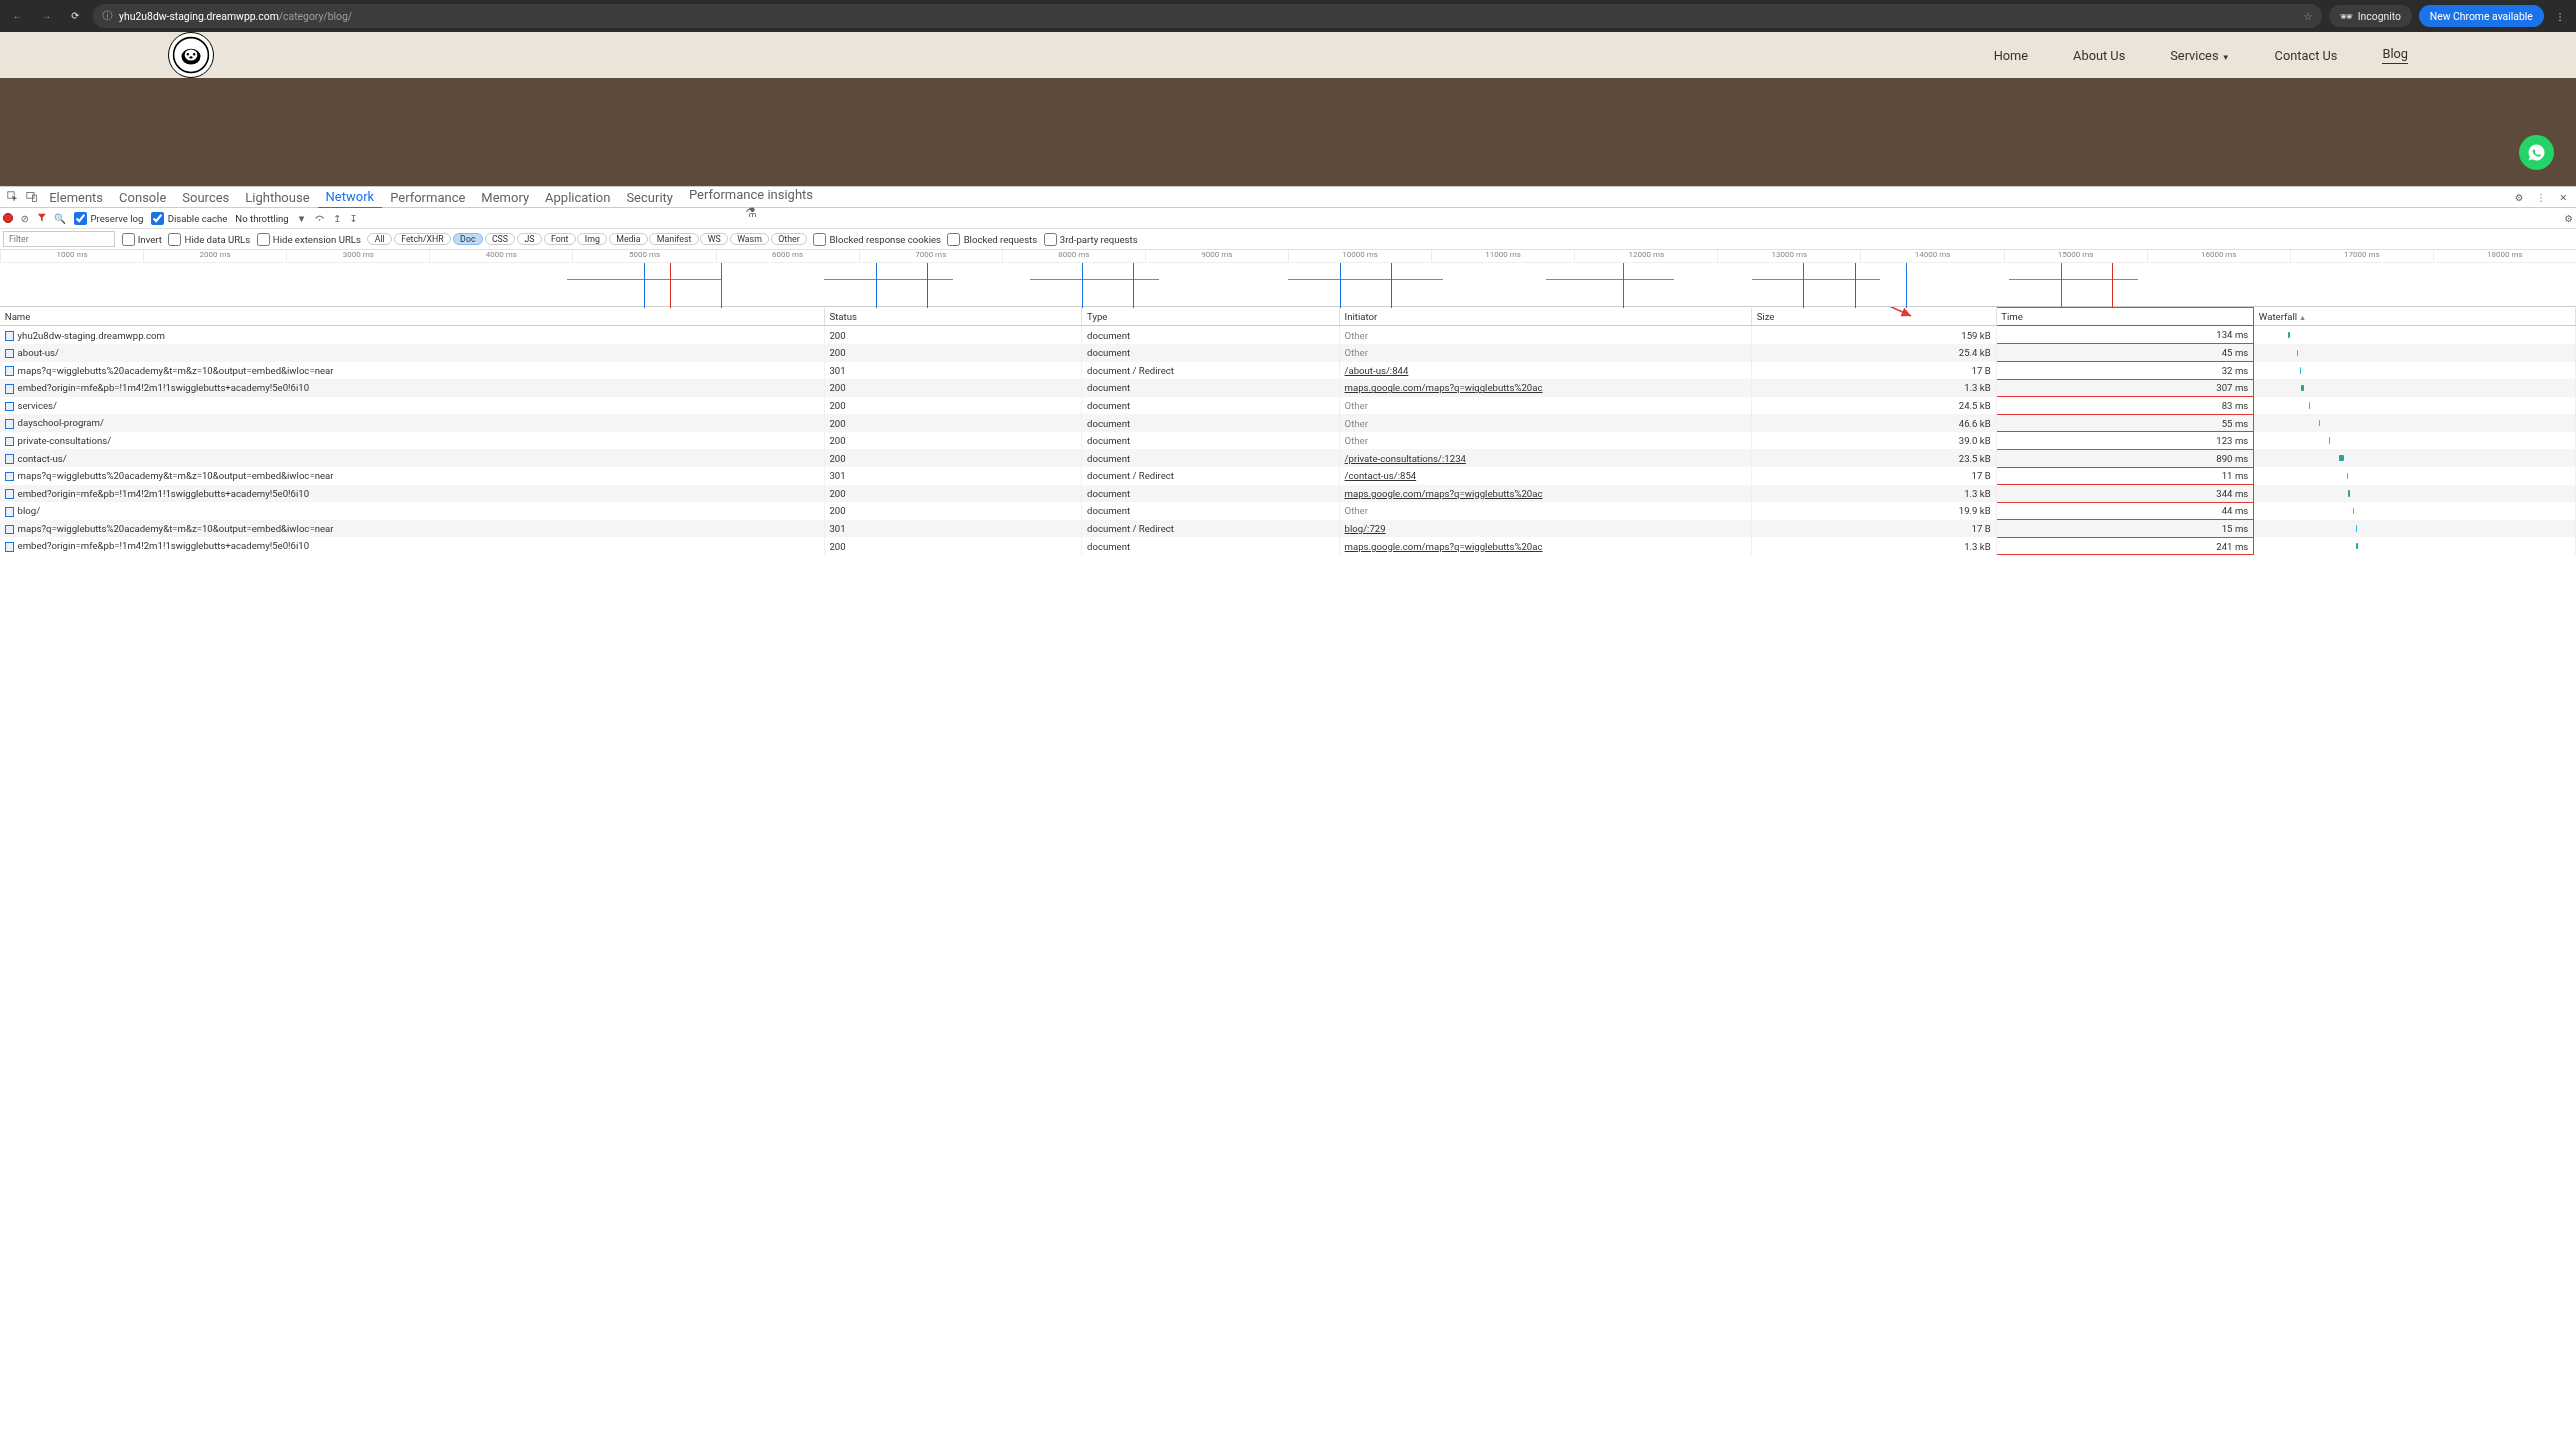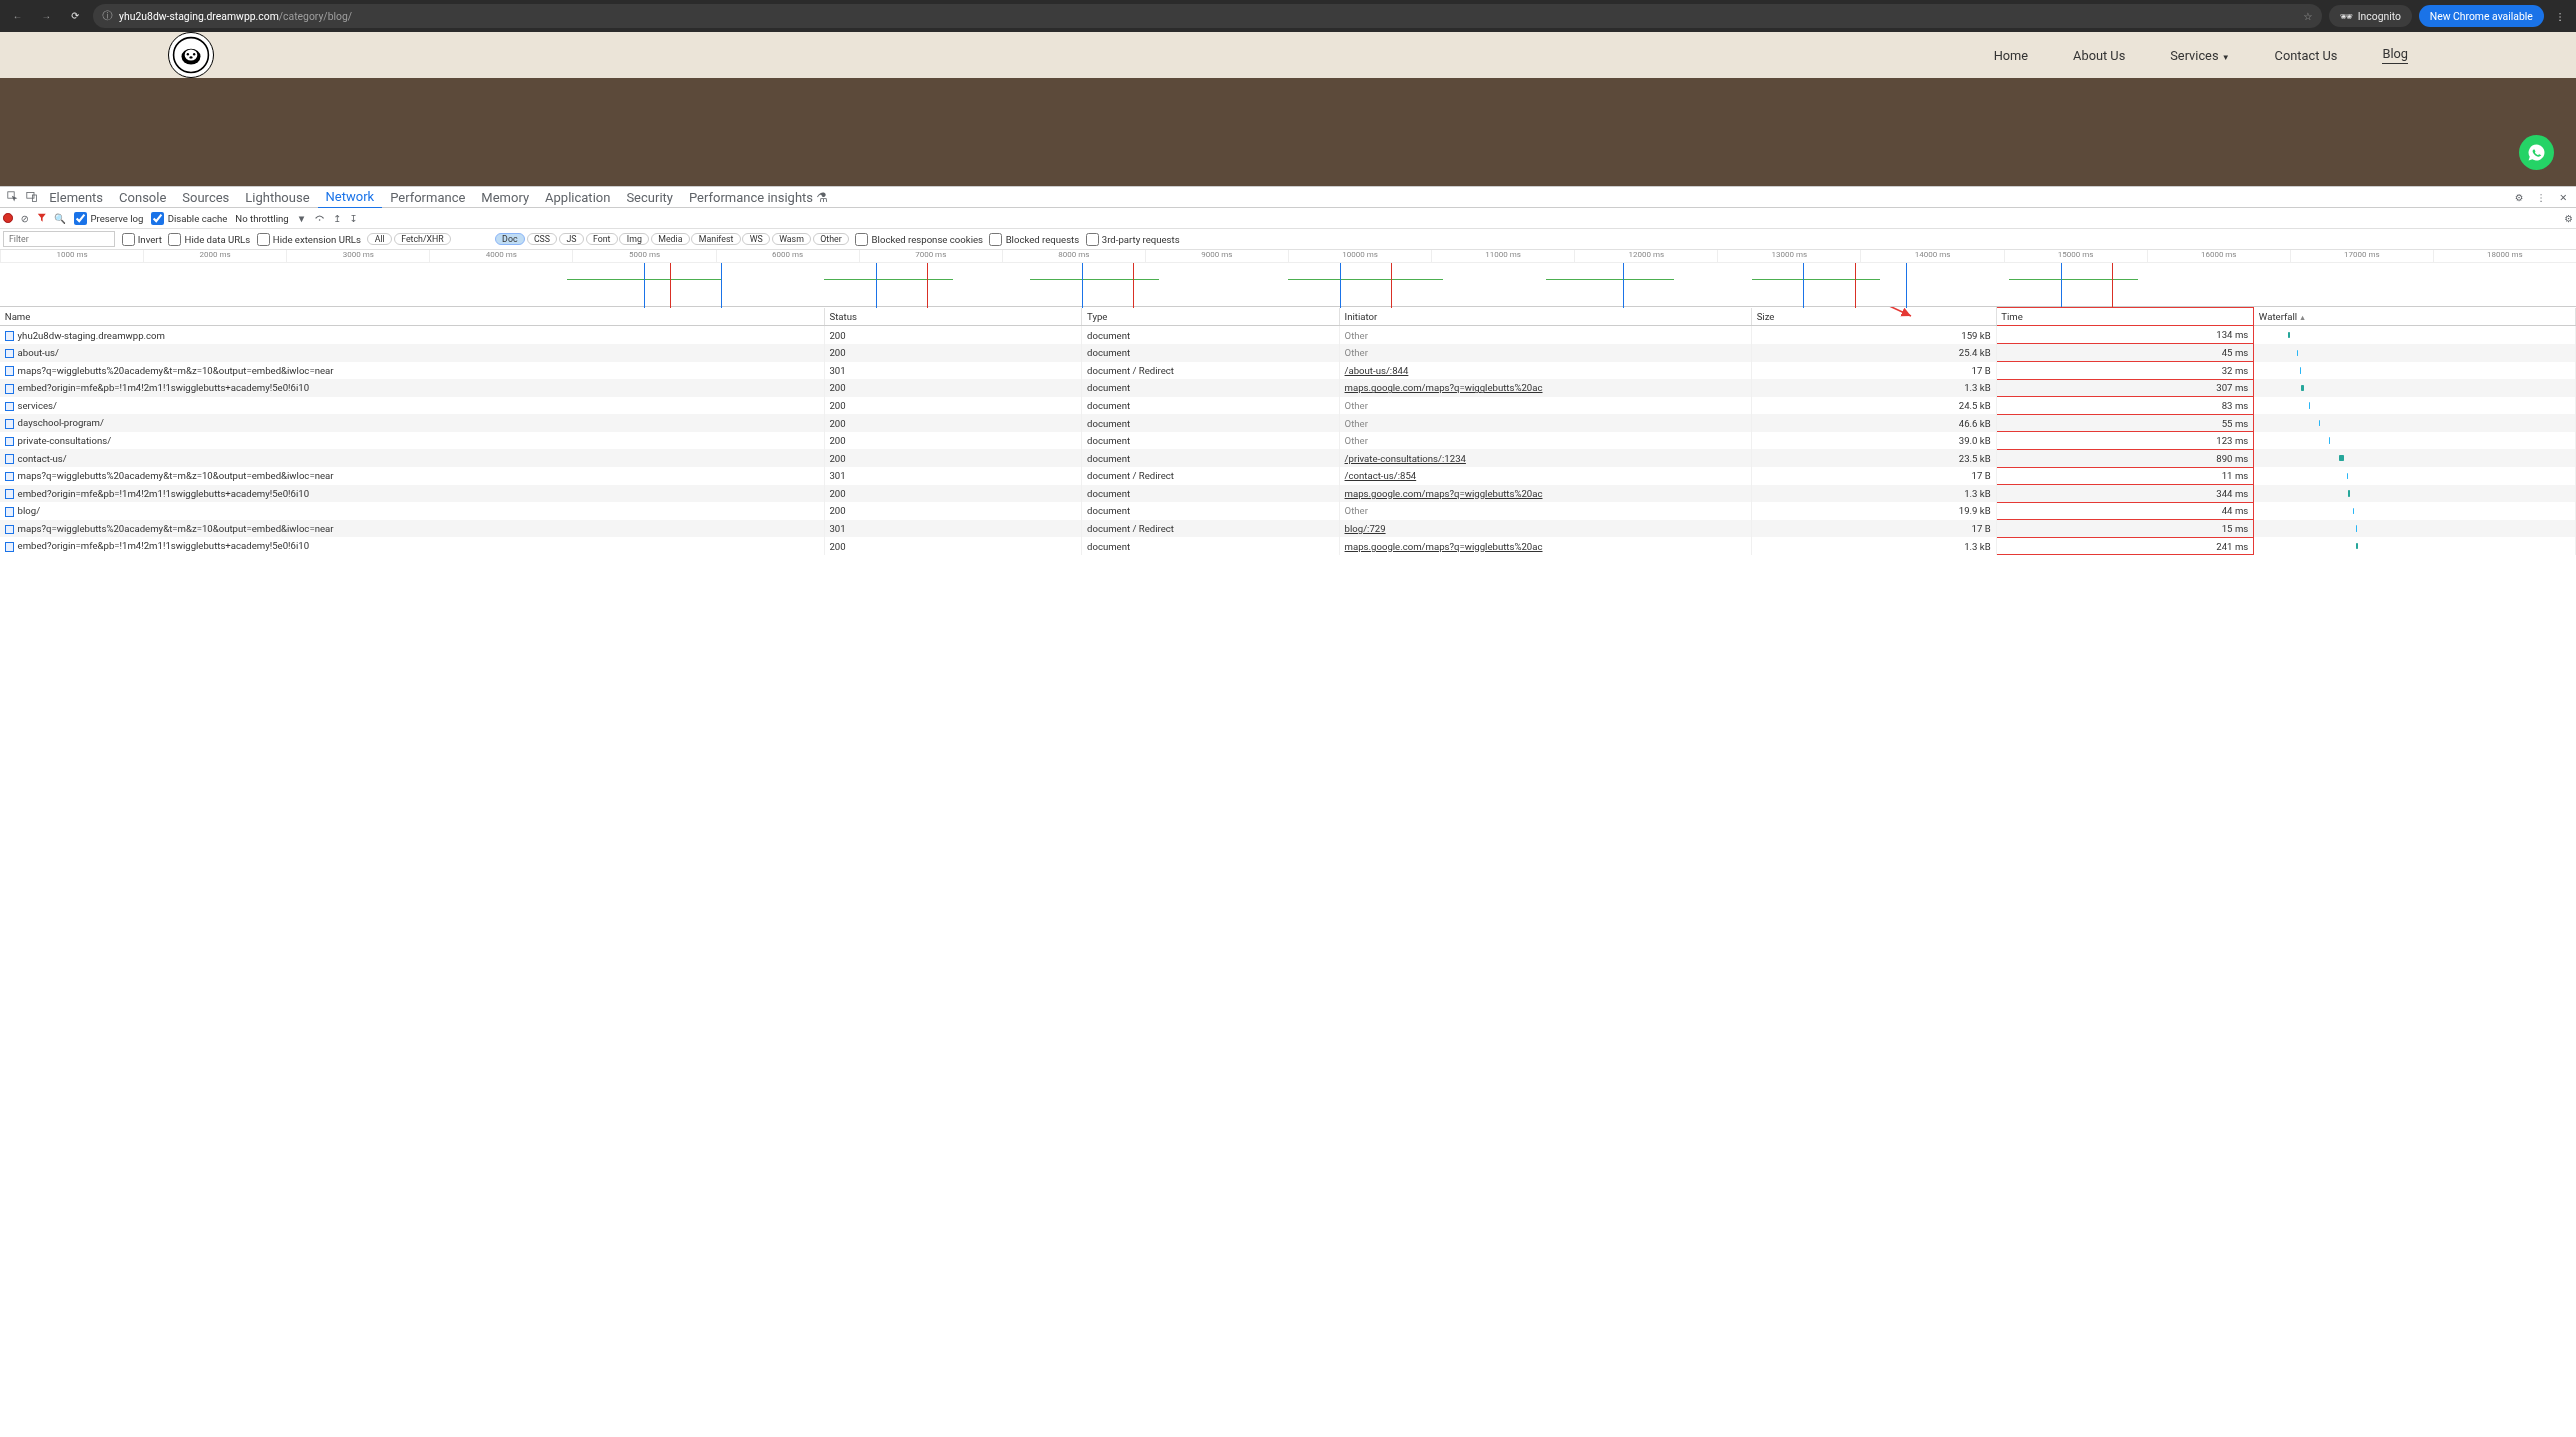--- a/index.html
+++ b/index.html
@@ -27,36 +27,36 @@
 .nav-link.active { border-bottom: 1.6px solid #333; padding-bottom: 1.6px; }
 .chev-down { font-size: 8px; margin-left: 3.2px; }
 .whatsapp { position: absolute; right: 22.4px; bottom: 16px; width: 35px; height: 35px; border-radius: 50%; background: #25d366; display: flex; align-items: center; justify-content: center; color: #fff; font-size: 19px; }
 
 
 .devtools { background: #fff; border-top: 0.8px solid #ccc; display: flex; flex-direction: column; height: calc(100vh - 209px); }
 .dt-tabs { display: flex; align-items: center; border-bottom: 0.8px solid #ccc; height: 21px; padding: 0 3.2px; }
 .dt-tab-icon { width: 19px; display: flex; justify-content: center; color: #5f6368; cursor: pointer; }
 .dt-tab { padding: 0 8px; height: 21px; display: flex; align-items: center; font-size: 13px; color: #5f6368; cursor: pointer; }
 .dt-tab.active { color: #1a73e8; border-bottom: 1.6px solid #1a73e8; }
-.perf-insights { display: flex; align-items: center; gap: 3.2px; }
+.perf-insights { display: flex; align-items: center; gap: 3.2px; flex-direction: column; }
 .dt-tabs-right { margin-left: auto; display: flex; gap: 3.2px; }
 
 .dt-toolbar { display: flex; align-items: center; height: 21px; padding: 0 3.2px; gap: 8px; border-bottom: 0.8px solid #e0e0e0; }
 .rec-btn { width: 9.6px; height: 9.6px; border-radius: 50%; background: #d93025; border: 0.8px solid #a50e0e; }
 .tb-icon { color: #5f6368; cursor: pointer; display: flex; align-items: center; }
 .tb-icon.red { color: #d93025; }
 .checkbox { display: flex; align-items: center; gap: 3.2px; font-size: 9.6px; color: #333; }
 .checkbox input { accent-color: #1a73e8; }
 .throttle-sel { font-size: 9.6px; color: #333; border: none; }
 
 .dt-filters { display: flex; align-items: center; height: 21px; padding: 0 3.2px; gap: 6.4px; border-bottom: 0.8px solid #e0e0e0; }
 .filter-input { border: 0.8px solid #ccc; border-radius: 0; padding: 1.6px 4.8px; width: 112px; font-size: 8.8px; }
 .filter-pills { display: flex; gap: 1.6px; }
 .pill { border: 0.8px solid #ccc; border-radius: 6.4px; padding: 0px 6.4px; font-size: 8.8px; color: #333; cursor: pointer; }
-.pill.active { background: #bfdcf4; border-color: #8ab4f8; margin-left: 42px; }
+.pill.active { background: #bfdcf4; border-color: #8ab4f8; }
 
 .timeline { height: 57px; border-bottom: 0.8px solid #ccc; position: relative; background: #fff; }
 .tl-ruler { display: flex; height: 12.8px; border-bottom: 0.8px solid #eee; font-size: 8px; color: #888; }
 .tl-tick { flex: 1; text-align: center; border-left: 0.8px solid #eee; }
 .tl-body { position: relative; height: 45px; }
 .tl-bar { position: absolute; height: 1.6px; top: 16px; }
 .tl-vline { position: absolute; width: 0.8px; top: 0; bottom: 0; }
 
 .table-wrap { flex: 1; overflow: auto; position: relative; }
 .net-table { width: 100%; border-collapse: collapse; font-size: 9.6px; }

